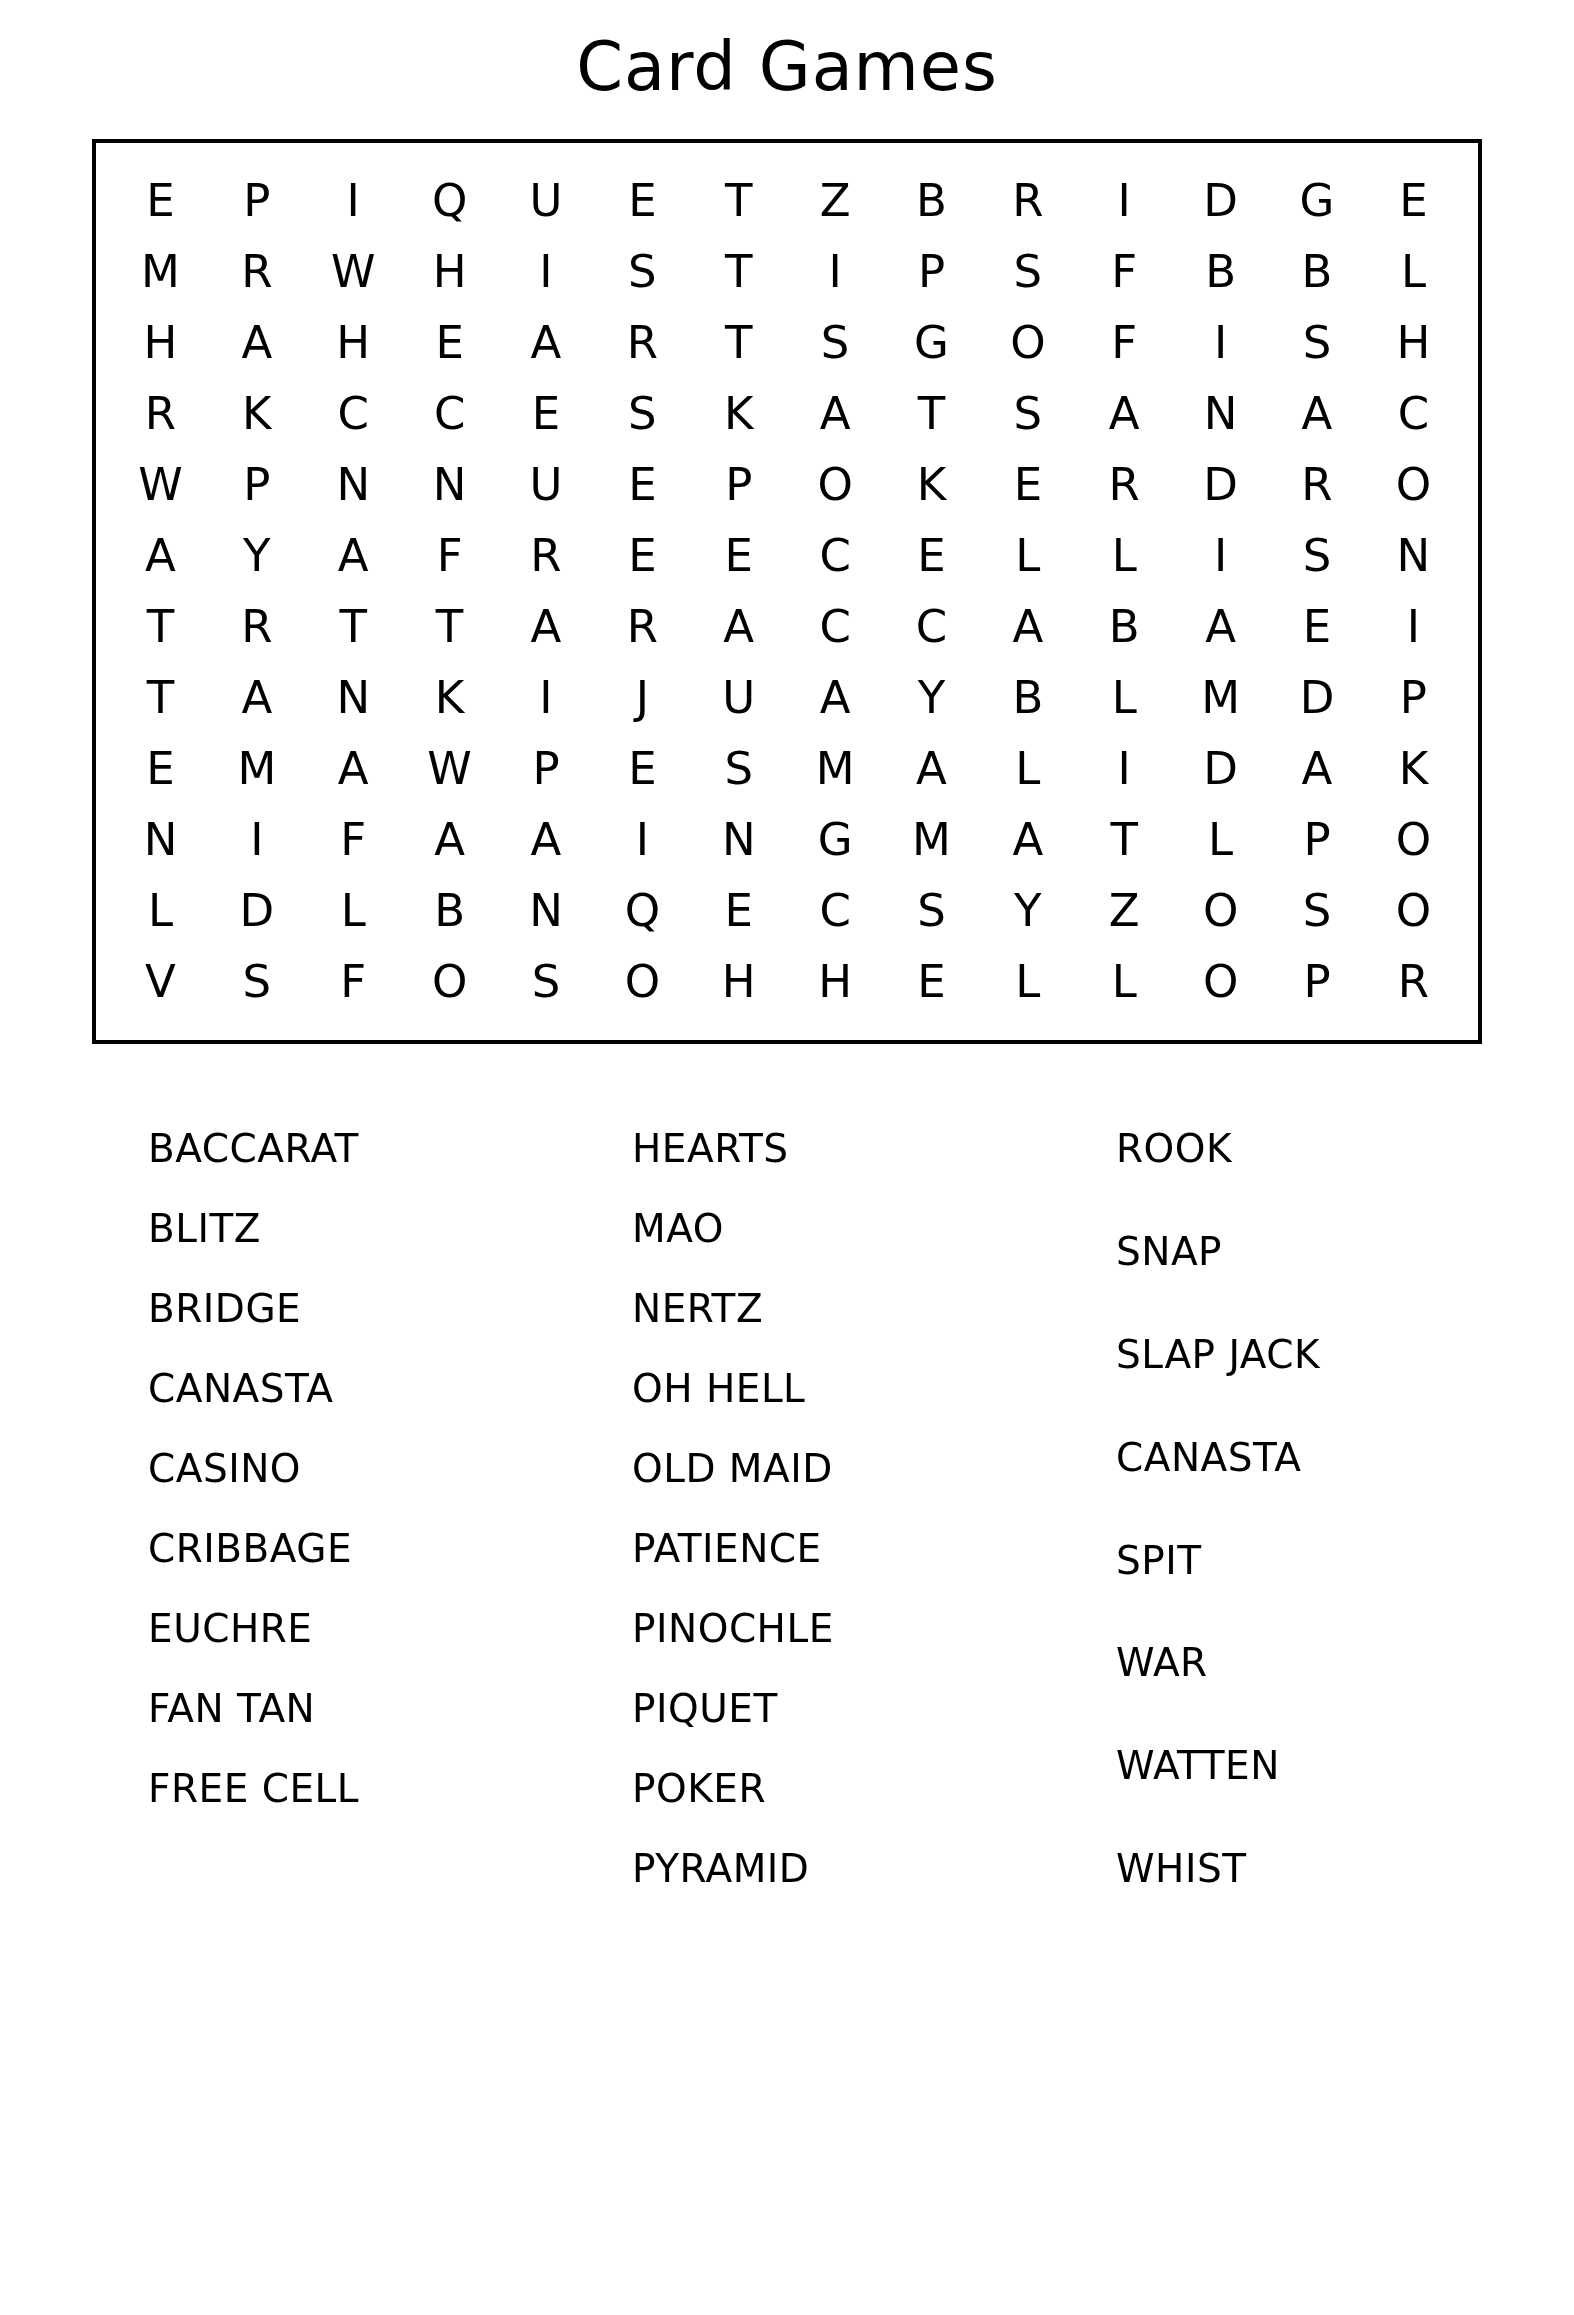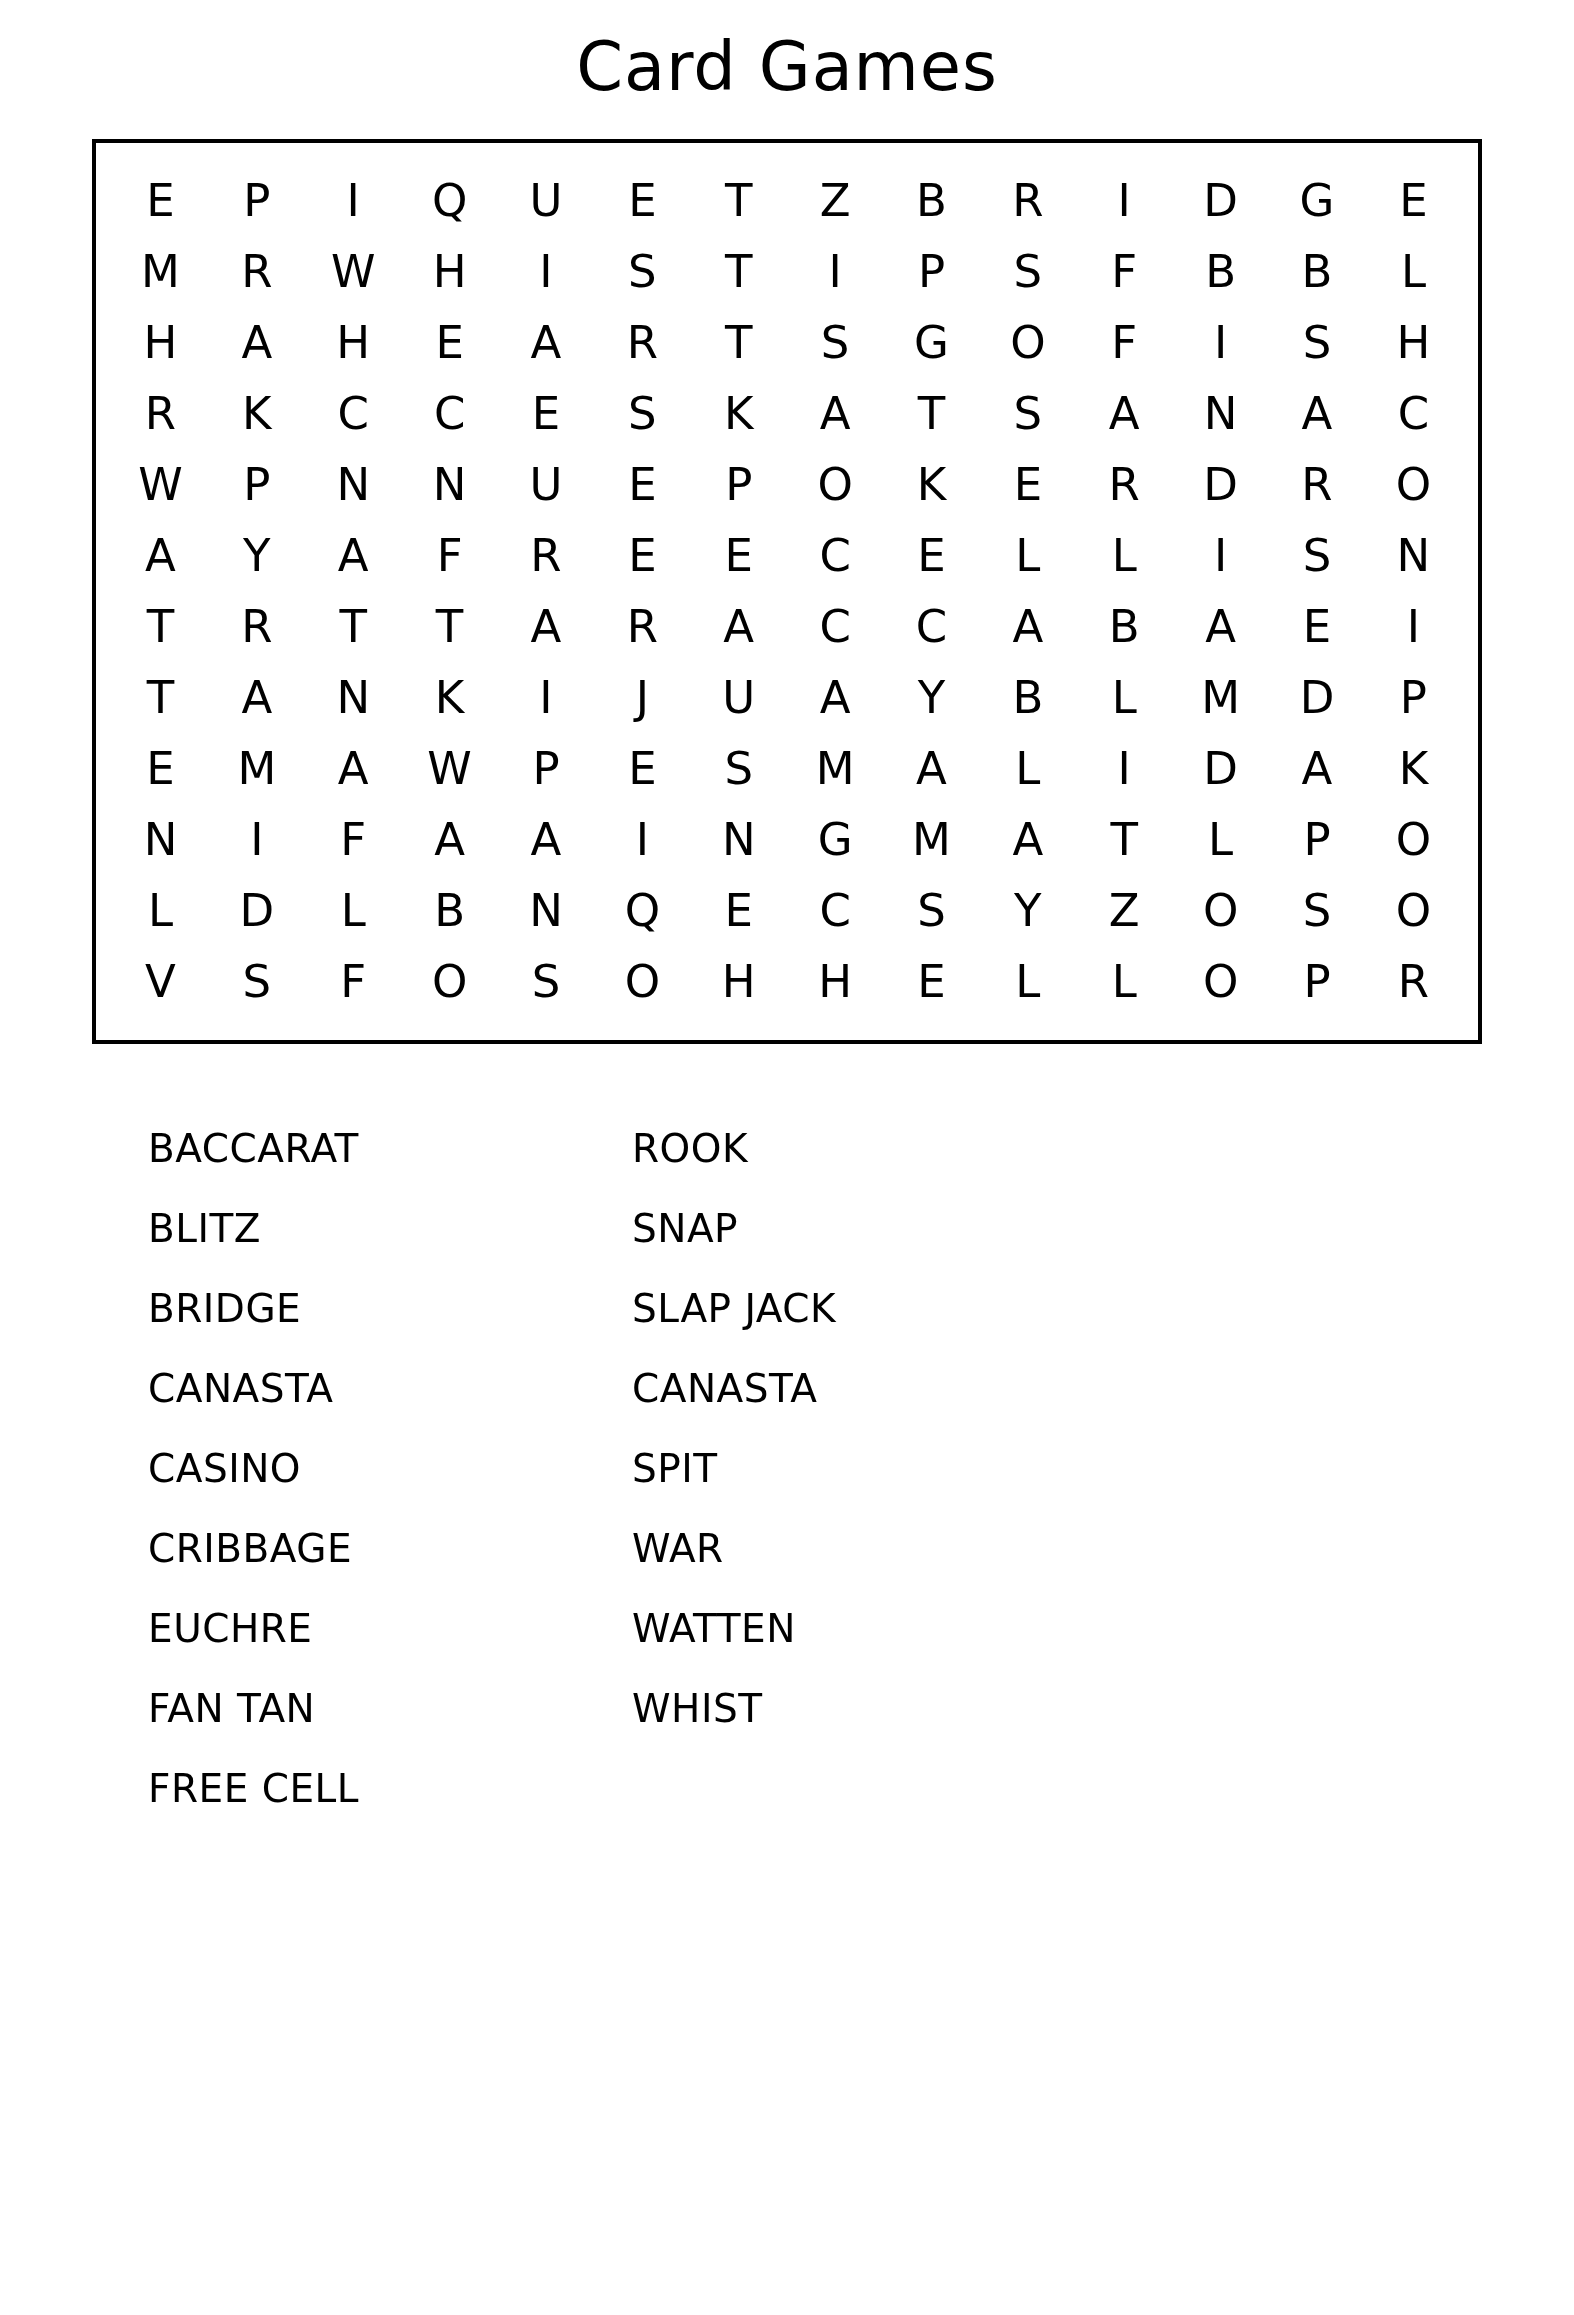--- a/index.html
+++ b/index.html
@@ -64,21 +64,21 @@
     justify-content: flex-start;
     box-sizing: border-box;
     padding-left: 56px;
   }
   .words-col {
     display: flex;
     flex-direction: column;
   }
   .words-col.c1 { width: 484px; }
   .words-col.c2 { width: 484px; }
-  .words-col.c3 { width: 362px; }
+  .words-col.c3 { width: 362px; justify-content: space-between; }
   .word {
     font-size: 39px;
     font-family: "DejaVu Sans", sans-serif;
     font-weight: 400;
     line-height: 80px;
     white-space: nowrap;
     letter-spacing: 0.5px;
   }
 </style>
 </head>
@@ -292,20 +292,32 @@
         <div class="word">BACCARAT</div>
         <div class="word">BLITZ</div>
         <div class="word">BRIDGE</div>
         <div class="word">CANASTA</div>
         <div class="word">CASINO</div>
         <div class="word">CRIBBAGE</div>
         <div class="word">EUCHRE</div>
         <div class="word">FAN TAN</div>
         <div class="word">FREE CELL</div>
       </div>
+    <div class="words-col c2">
+        <div class="word">HEARTS</div>
+        <div class="word">MAO</div>
+        <div class="word">NERTZ</div>
+        <div class="word">OH HELL</div>
+        <div class="word">OLD MAID</div>
+        <div class="word">PATIENCE</div>
+        <div class="word">PINOCHLE</div>
+        <div class="word">PIQUET</div>
+        <div class="word">POKER</div>
+        <div class="word">PYRAMID</div>
+      </div>
     <div class="words-col c3">
         <div class="word">ROOK</div>
         <div class="word">SNAP</div>
         <div class="word">SLAP JACK</div>
         <div class="word">CANASTA</div>
         <div class="word">SPIT</div>
         <div class="word">WAR</div>
         <div class="word">WATTEN</div>
         <div class="word">WHIST</div>
       </div>

